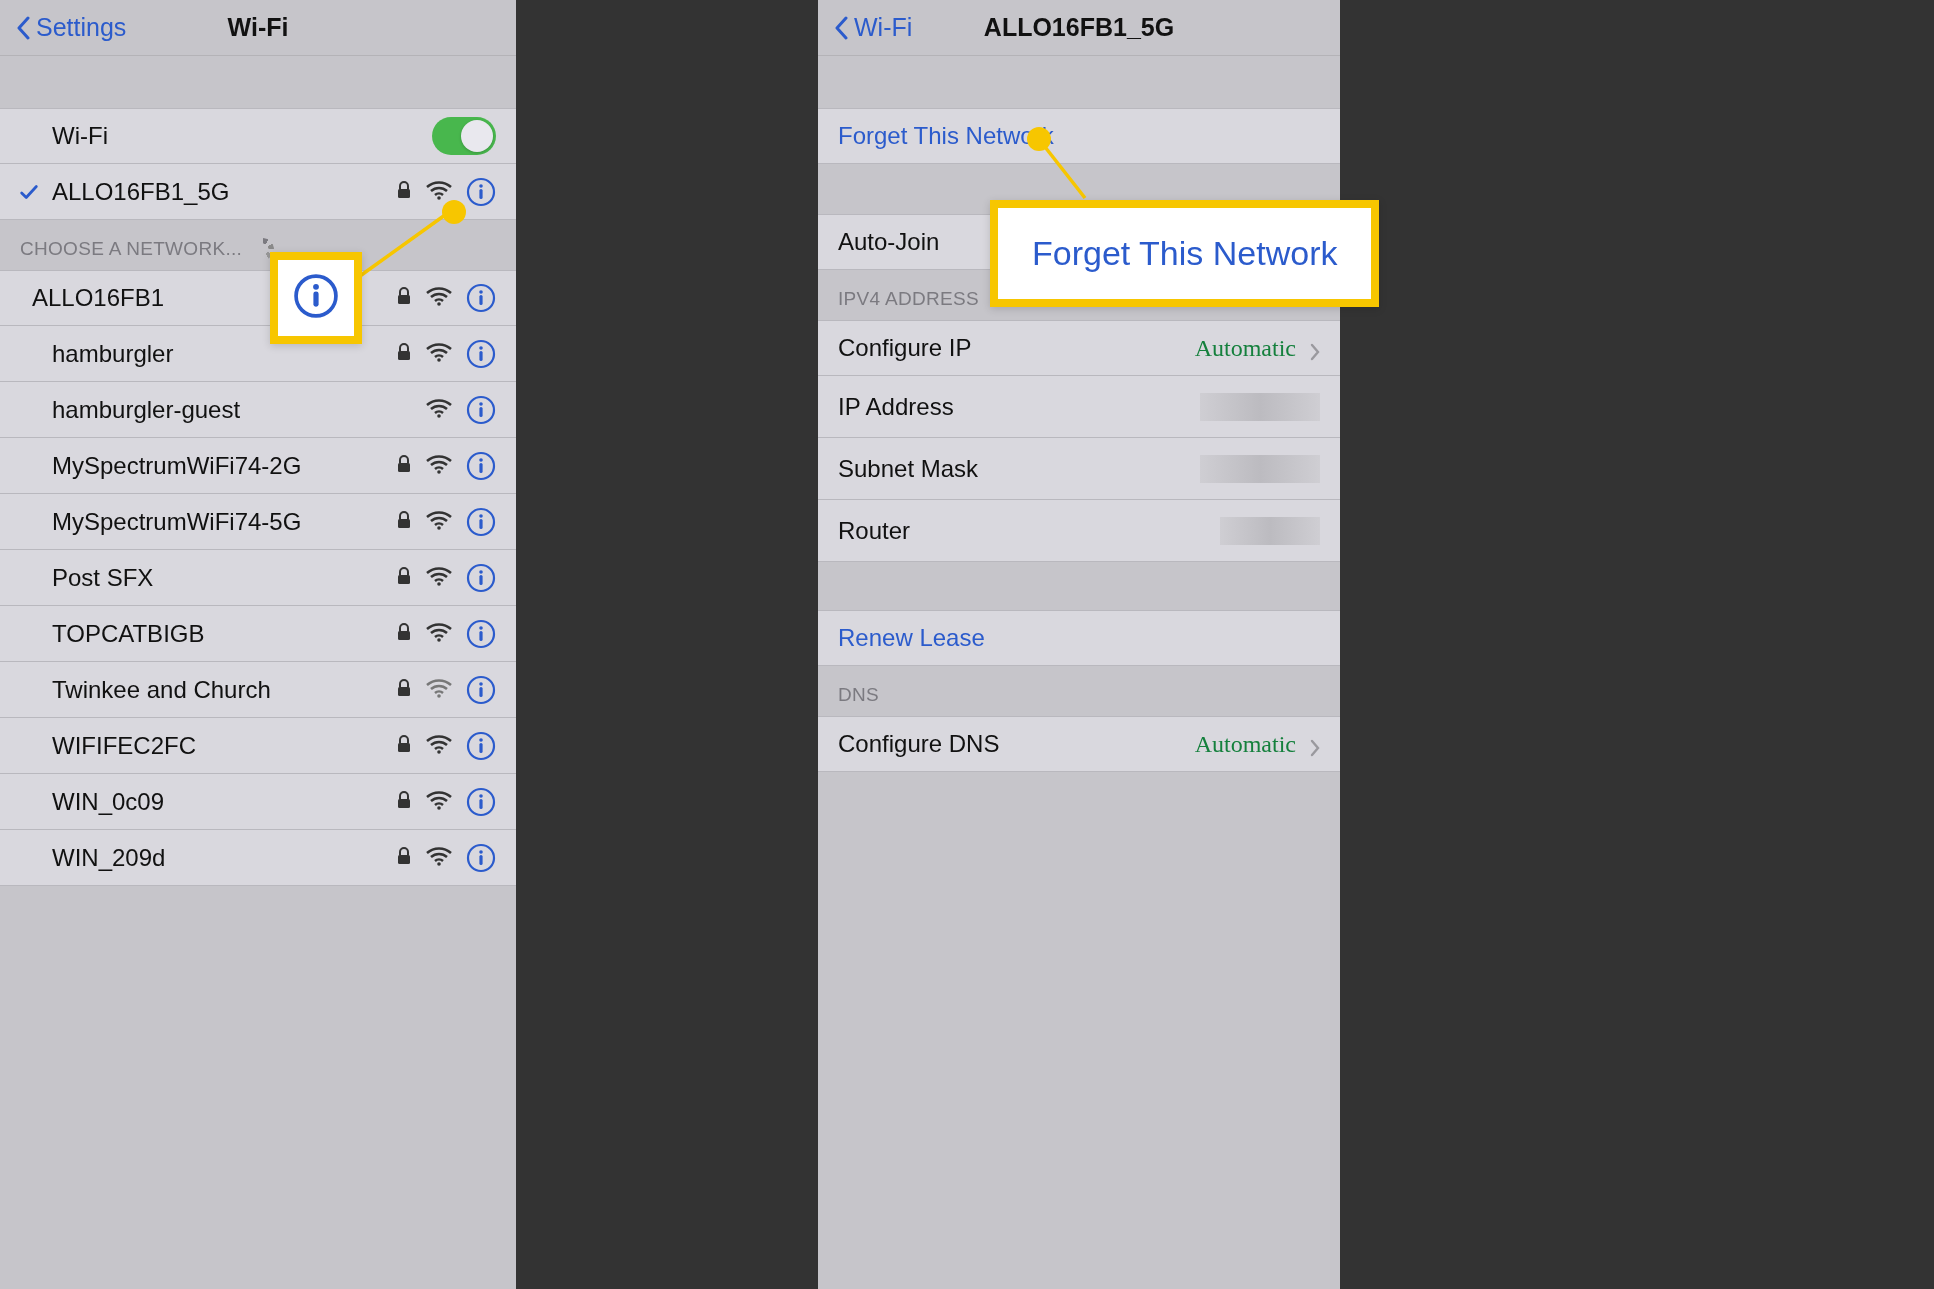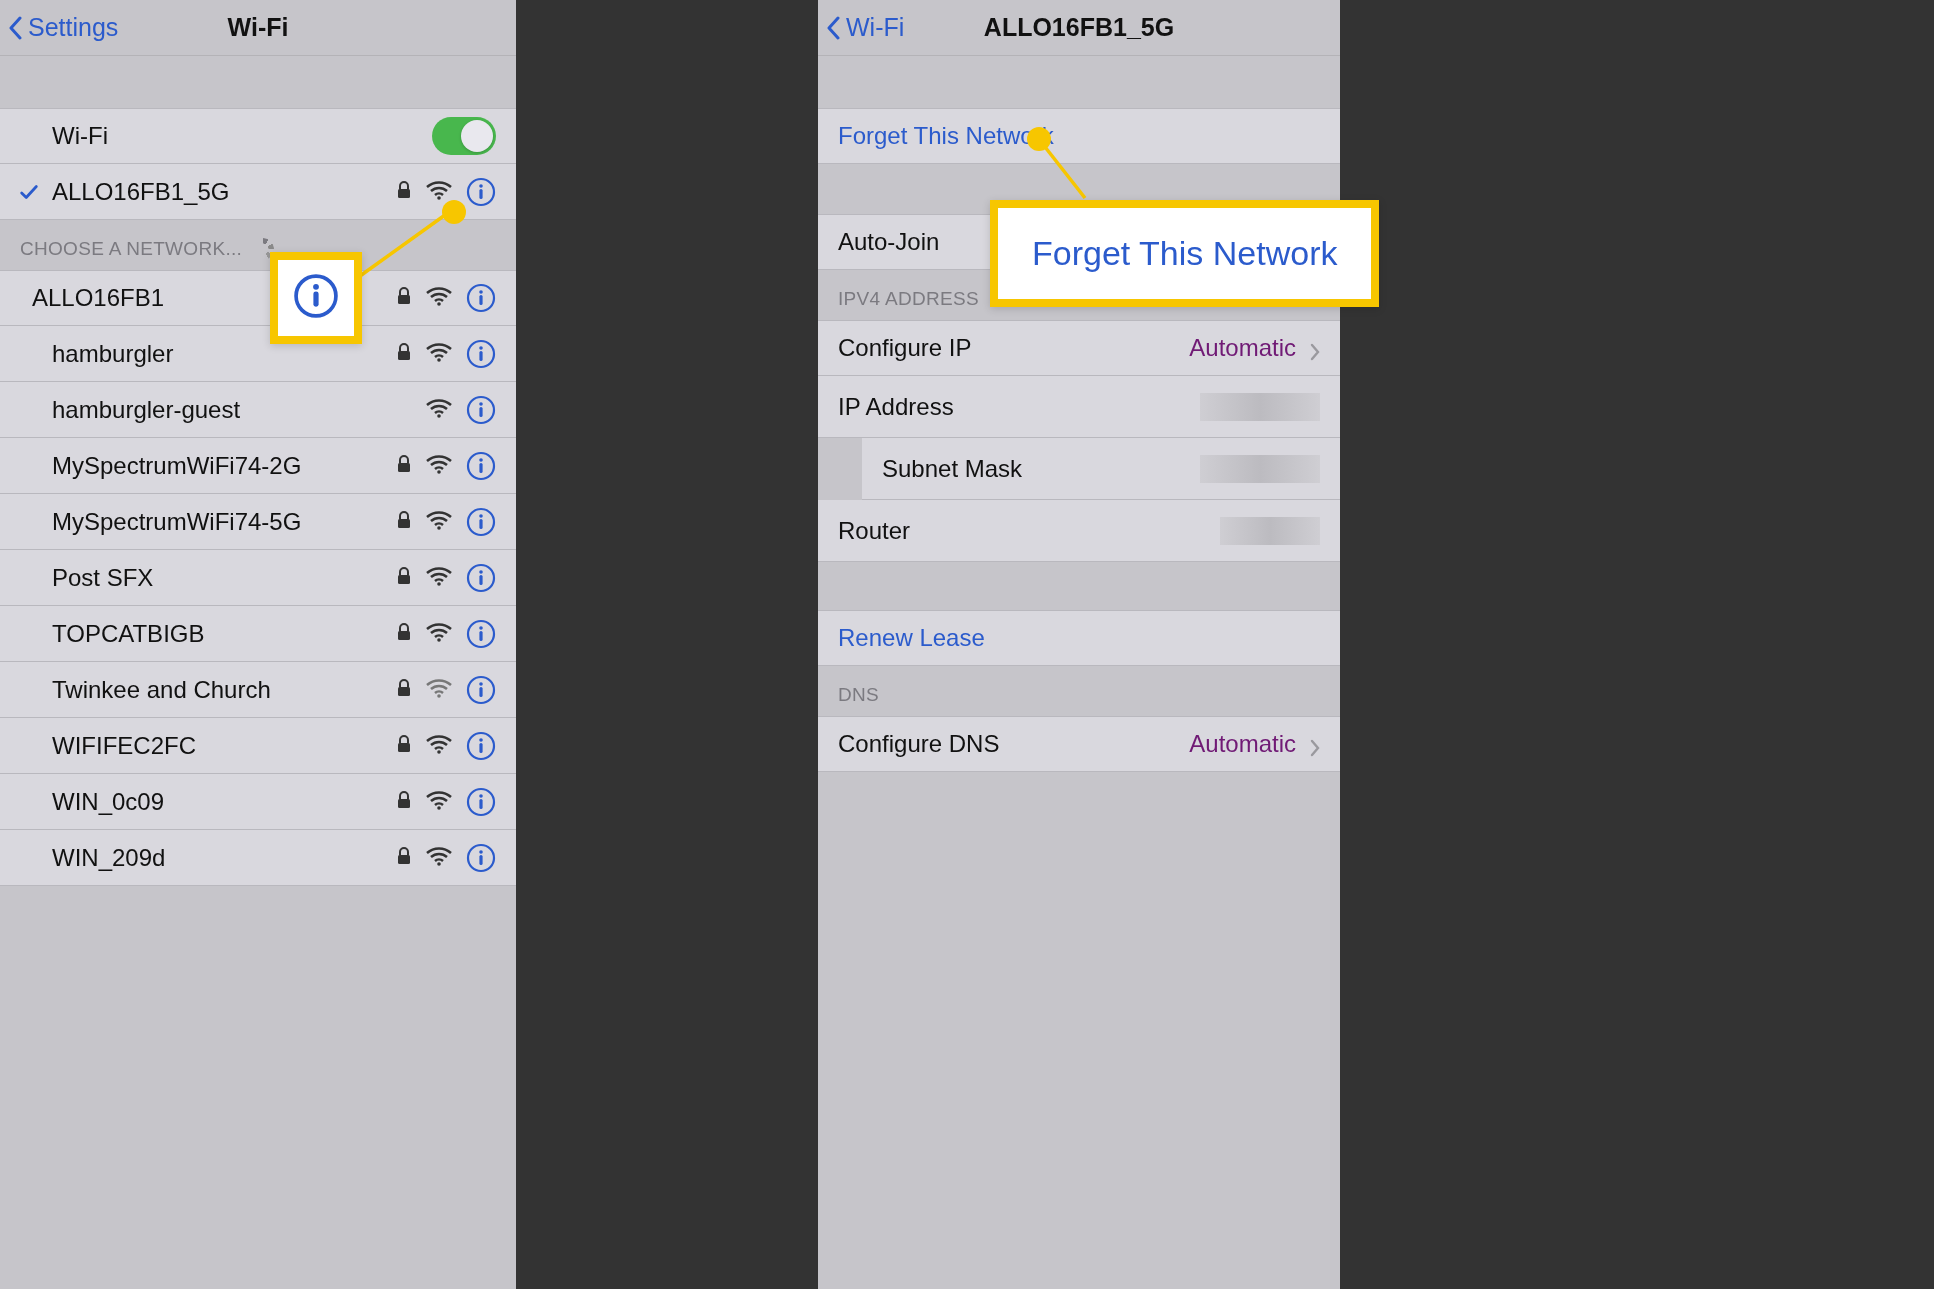--- a/index.html
+++ b/index.html
@@ -21,21 +21,21 @@
 .panel-left { margin-left: 0; }
 .gap { width: 302px; background: #333; }
 .panel-right { width: 522px; margin-left: 0; }
 .hidden-right { flex: 1; background: #333; }
 
 .nav-bar {
   height: 56px;
   display: flex;
   align-items: center;
   position: relative;
-  padding: 0 8px;
+  padding: 0 16px;
   background: #c6c5ca;
 }
 .panel-left .nav-bar { border-bottom: 1px solid #b4b3b7; }
 .panel-right .nav-bar { border-bottom: 1px solid #b4b3b7; }
 
 .back-btn {
   display: flex;
   align-items: center;
   color: #2b5bcc;
   font-size: 25px;
@@ -132,22 +132,23 @@
   border-radius: 50%;
   box-shadow: 0 1px 3px rgba(0,0,0,0.2);
 }
 
 .link-cell {
   color: #2b5bcc;
 }
 
 .kv-cell .value {
   margin-left: auto;
-  color: #701a75;
+  color: #15803d;
   font-size: 24px;
+  font-family: Liberation Serif, serif;
 }
 .kv-cell .chevron {
   width: 10px; height: 18px;
   margin-left: 14px;
   color: #9a999e;
 }
 
 .blur-box {
   width: 120px; height: 28px;
   background: linear-gradient(90deg, #cfced3, #bcbbc0, #cfced3);
@@ -534,21 +535,21 @@
     <span class="chevron"><svg viewBox="0 0 10 18">
           <path d="M2 2 L8 9 L2 16" fill="none" stroke="currentColor" stroke-width="2.4" stroke-linecap="round"></path>
         </svg></span>
   </div>
 
   <div class="cell thin-pad cell-list kv-cell" style="height:62px;">
     <span>IP Address</span>
     <div class="blur-box"></div>
   </div>
 
-  <div class="cell thin-pad cell-list kv-cell" style="height:62px;margin-left:44px;">
+  <div class="cell thin-pad cell-list kv-cell" style="height:62px;">
     <span>Subnet Mask</span>
     <div class="blur-box"></div>
   </div>
 
   <div class="cell thin-pad cell-list kv-cell" style="height:62px;">
     <span>Router</span>
     <div class="blur-box" style="width:100px;"></div>
   </div>
 
   <div style="height:48px;"></div>

